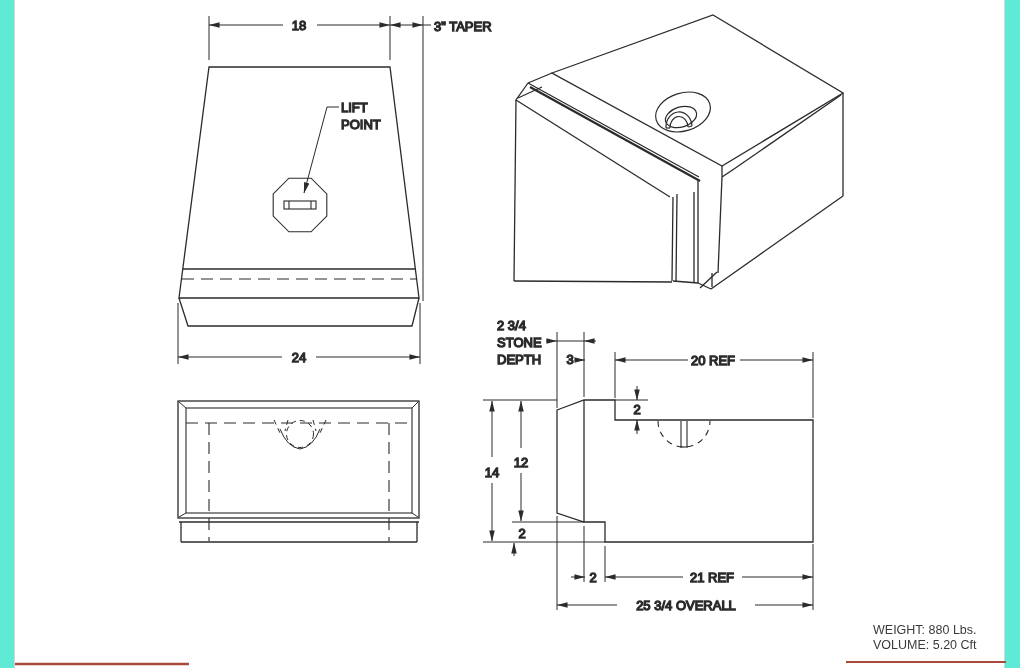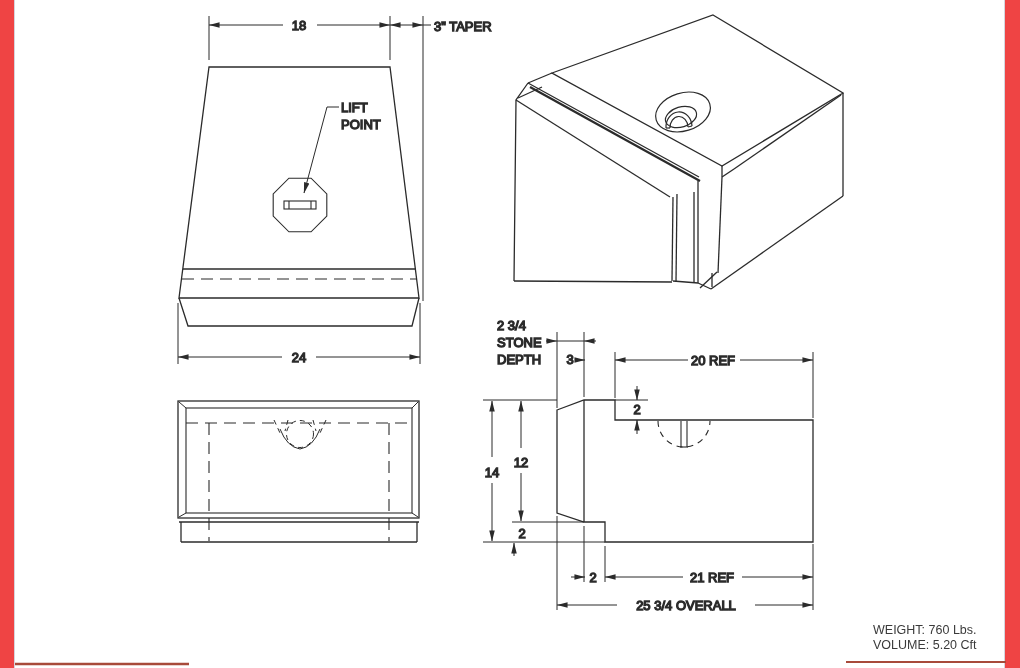--- a/index.html
+++ b/index.html
@@ -1,16 +1,16 @@
 <!DOCTYPE html>
 <html><head>
 <meta charset="utf-8">
 <style>
   html,body{margin:0;padding:0;}
-  .stage{position:relative;width:1020px;height:668px;background:#ef4444;overflow:hidden;
+  .stage{position:relative;width:1020px;height:668px;background:#5eead4;overflow:hidden;
          font-family:"Liberation Sans", sans-serif;}
   .sheet{position:absolute;left:14px;top:0;width:991px;height:668px;background:#ffffff;
          border-left:1px solid #d5d5dd;border-right:1px solid #d5d5dd;box-sizing:border-box;}
   svg.drawing{position:absolute;left:0;top:0;}
   svg text{font-family:"Liberation Sans", sans-serif;fill:#2b2b2b;}
   .dimtxt{font-size:13px;}
   .notes{position:absolute;left:873px;top:623px;width:110px;color:#3a3a3a;
          font-size:12.5px;line-height:15px;text-align:left;}
 </style>
 </head>
@@ -215,16 +215,16 @@
       <text class="dimtxt" x="686" y="610" text-anchor="middle">25  3/4  OVERALL</text>
     </g>
 
     <g>
       <line x1="15" y1="664" x2="189" y2="664" stroke="#a84a3a" stroke-width="2.4"></line>
       <line x1="846" y1="662" x2="1006" y2="662" stroke="#a84a3a" stroke-width="2.2"></line>
     </g>
   </svg>
 
   <div class="notes">
-    <div>WEIGHT:  760 Lbs.</div>
+    <div>WEIGHT:  880 Lbs.</div>
     <div>VOLUME:  5.20 Cft</div>
   </div>
 </div>
 
 </body></html>

